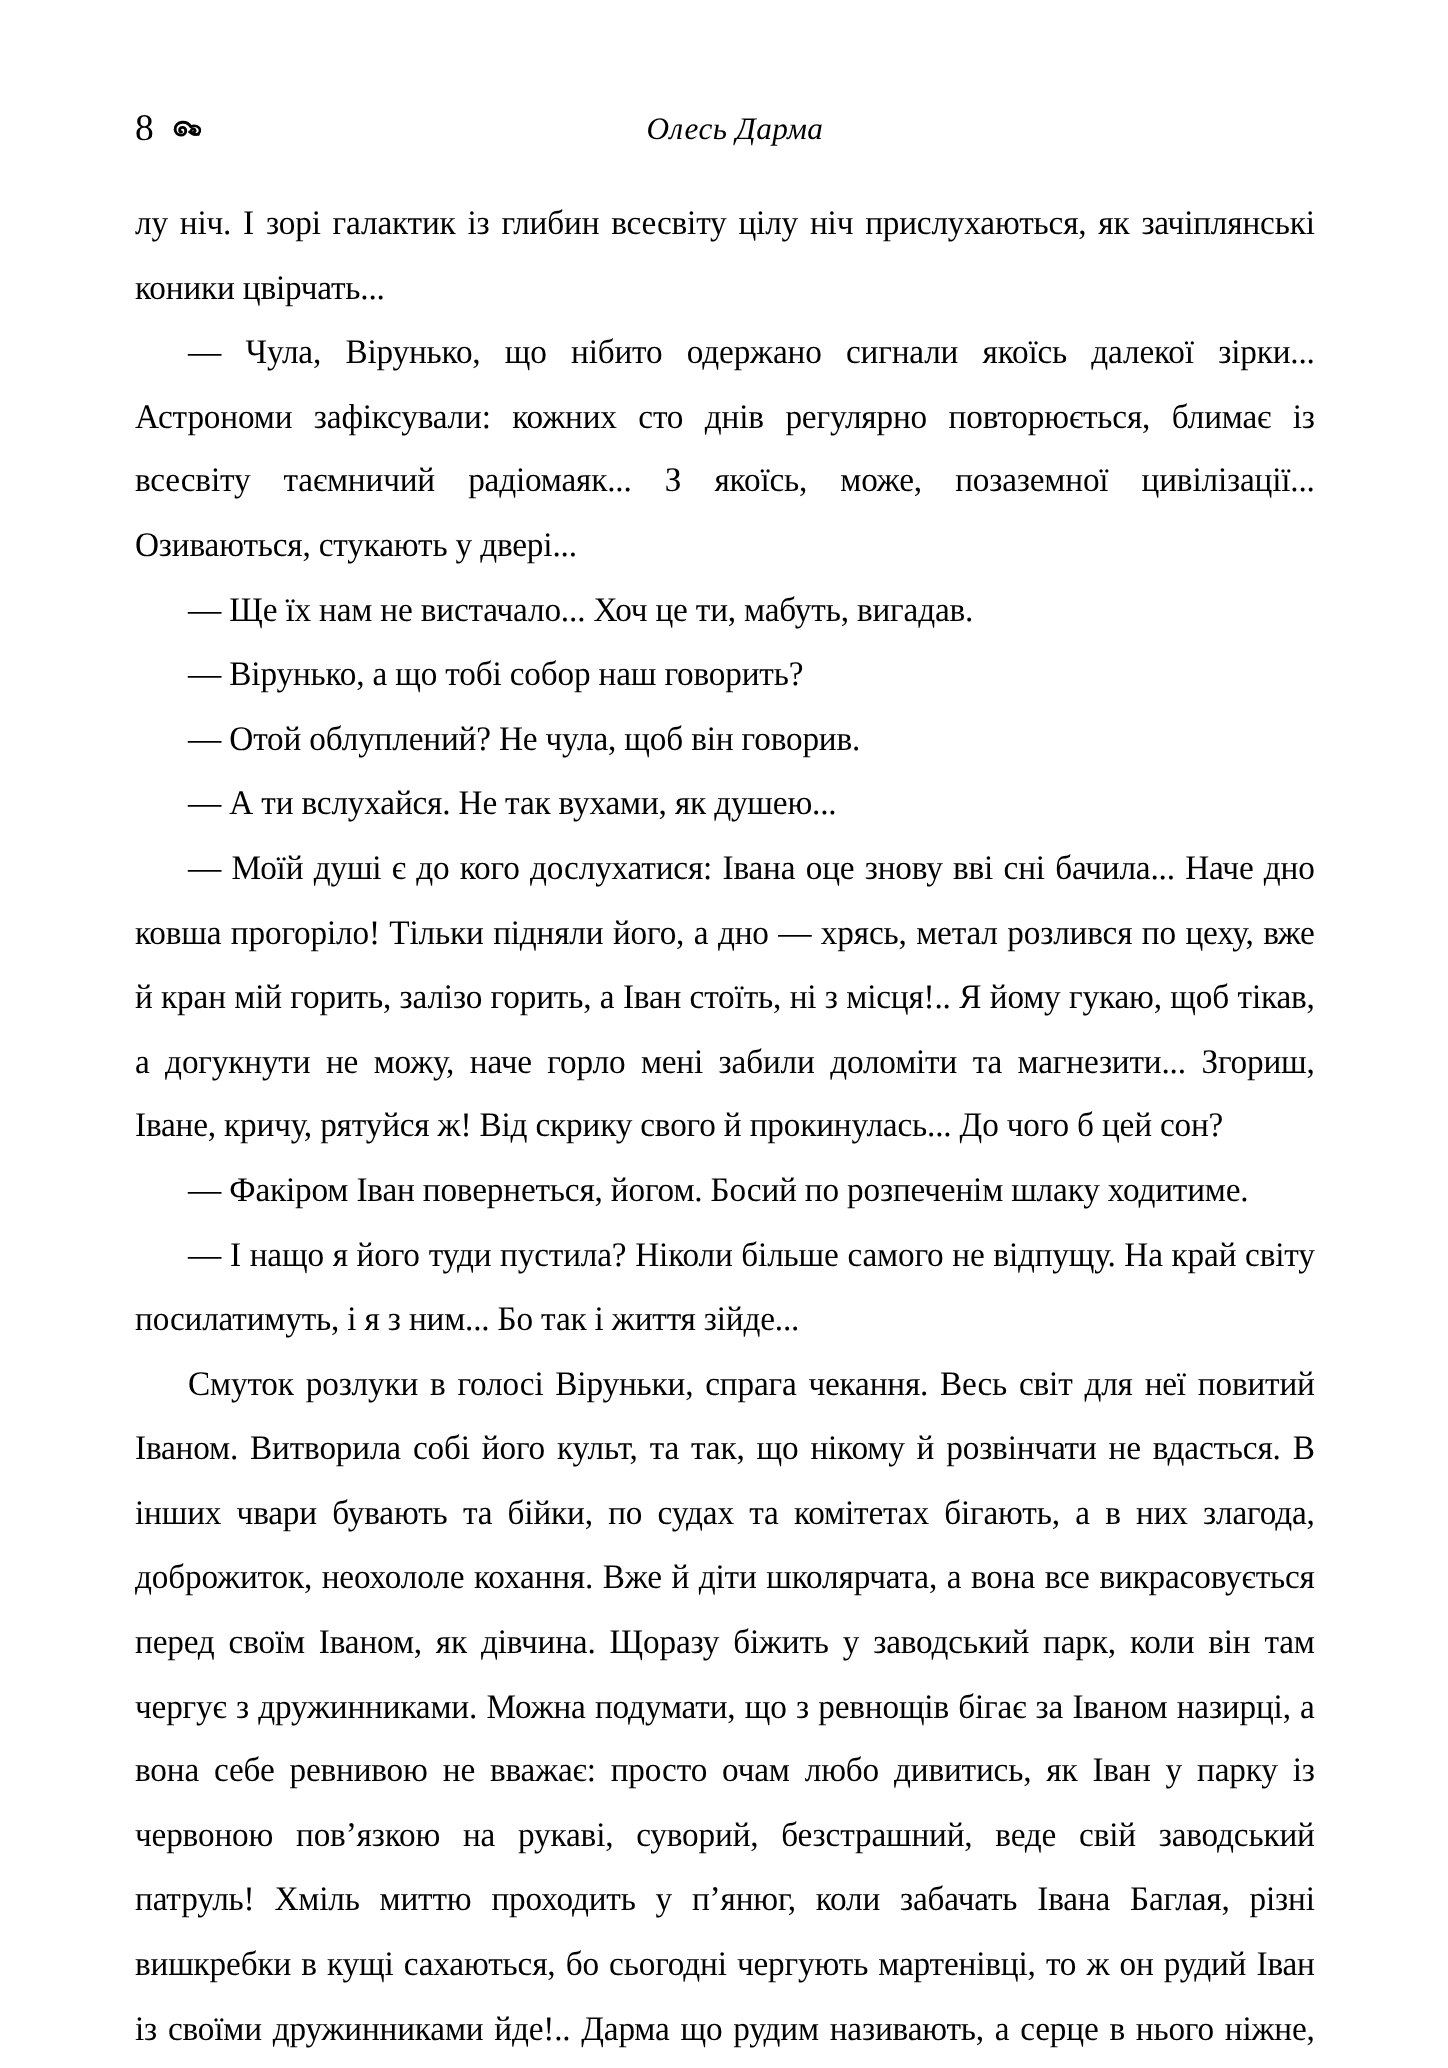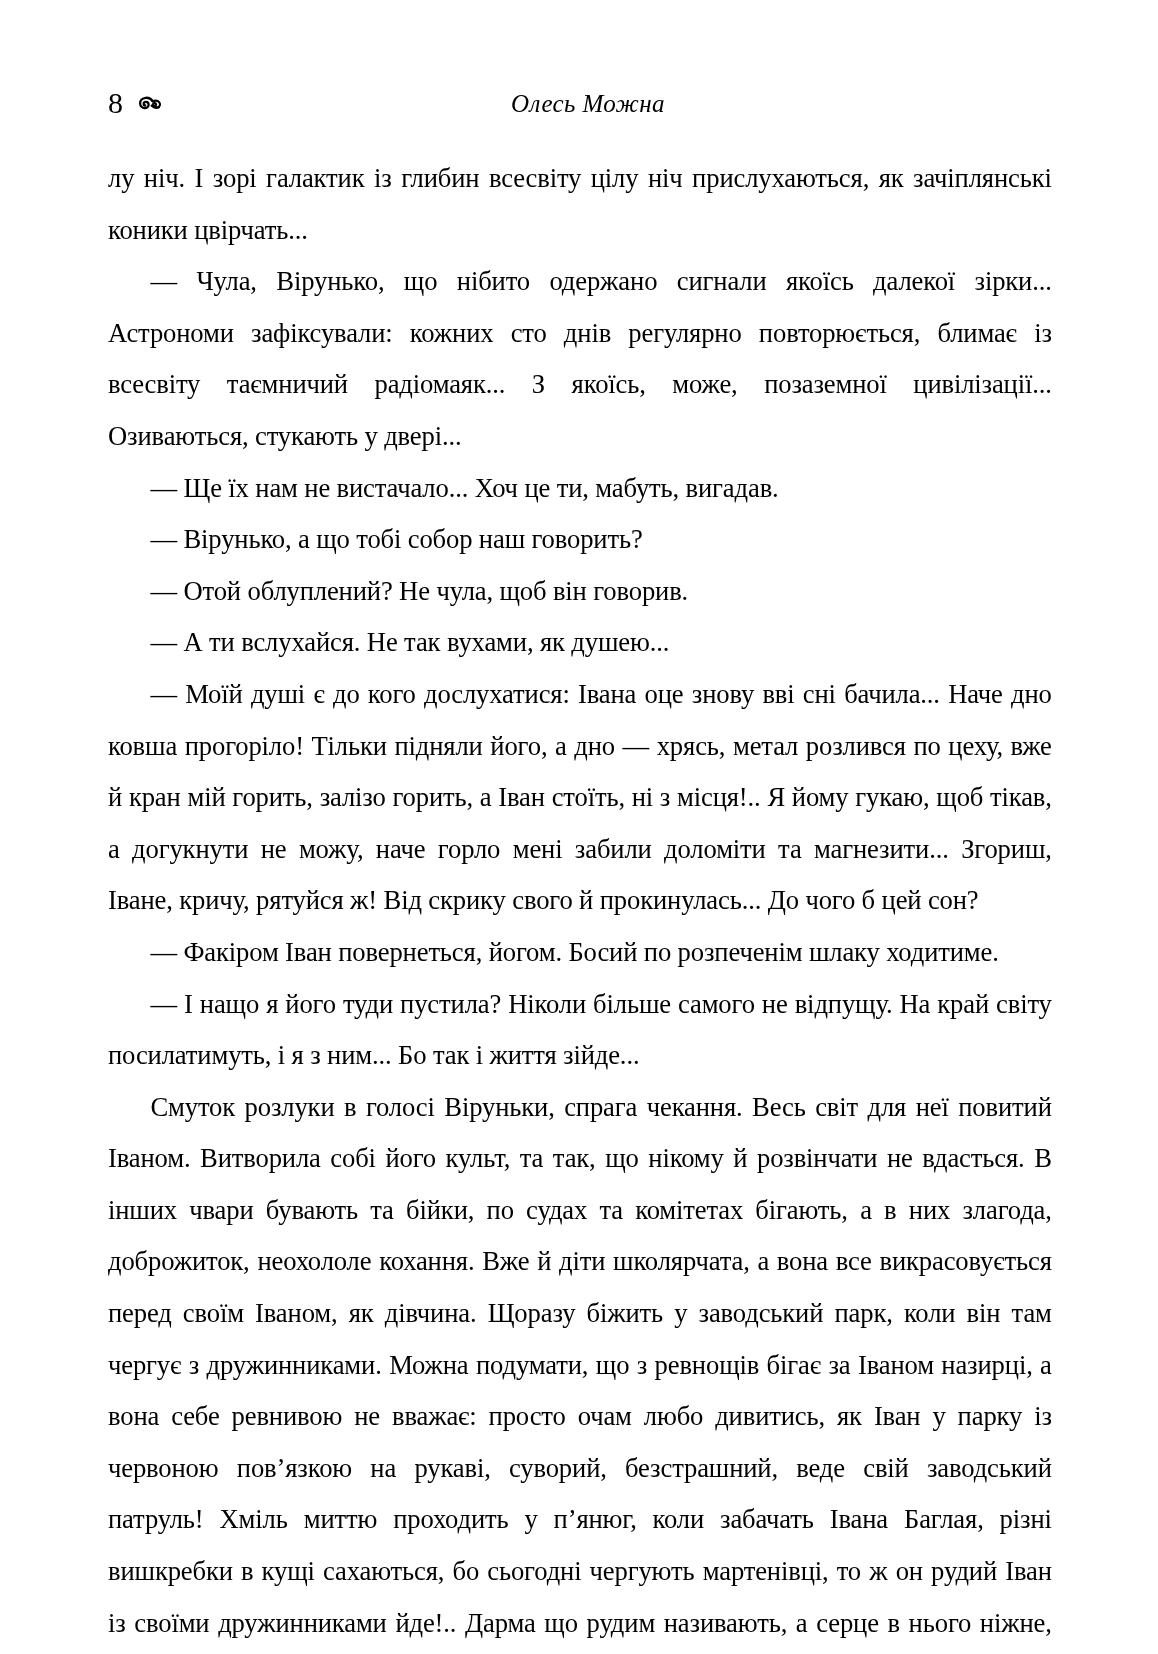--- a/index.html
+++ b/index.html
@@ -106,21 +106,21 @@
       <span class="folio">8</span>
       <span class="folio-ornament">
         <svg width="30" height="24" viewBox="0 0 30 24" aria-hidden="true">
           <path d="M20.5 8.2c2.6-0.9 5.4-0.6 6.8 1.1 1.5 1.9 0.6 4.4-1.9 5.1-2.2 0.6-4.3-0.4-4.6-2.1-0.2-1.3 0.8-2.3 2-2.2 0.9 0.1 1.5 0.8 1.4 1.6-0.1 0.6-0.6 1-1.2 0.9" fill="none" stroke="#000" stroke-width="2.1" stroke-linecap="round"></path>
           <path d="M20.8 8.4c-1.6-2.4-4.3-3.9-7.1-3.6-3.3 0.3-5.7 2.8-5.6 5.7 0.1 2.6 2.1 4.6 4.6 4.6 2.2 0 3.9-1.5 3.9-3.4 0-1.6-1.2-2.8-2.7-2.8-1.2 0-2.2 0.9-2.2 2 0 0.9 0.7 1.6 1.5 1.6" fill="none" stroke="#000" stroke-width="2.3" stroke-linecap="round"></path>
           <path d="M19.6 12.6c1.9 1.7 4.6 2.3 7.2 1.9" fill="none" stroke="#000" stroke-width="2.1" stroke-linecap="round"></path>
         </svg>
       </span>
     </div>
 
-    <div class="head-title">Олесь Можна</div>
+    <div class="head-title">Олесь Дарма</div>
   </div>
 
   <div class="textblock">
     <p class="para noindent">лу ніч. І зорі галактик із глибин всесвіту цілу ніч прислухаються, як зачіплянські коники цвірчать...</p>
     <p class="para indent">— Чула, Вірунько, що нібито одержано сигнали якоїсь далекої зірки... Астрономи зафіксували: кожних сто днів регулярно повторюється, блимає із всесвіту таємничий радіомаяк... З якоїсь, може, позаземної цивілізації... Озиваються, стукають у двері...</p>
     <p class="para indent">— Ще їх нам не вистачало... Хоч це ти, мабуть, вигадав.</p>
     <p class="para indent">— Вірунько, а що тобі собор наш говорить?</p>
     <p class="para indent">— Отой облуплений? Не чула, щоб він говорив.</p>
     <p class="para indent">— А ти вслухайся. Не так вухами, як душею...</p>
     <p class="para indent">— Моїй душі є до кого дослухатися: Івана оце знову вві сні бачила... Наче дно ковша прогоріло! Тільки підняли його, а дно — хрясь, метал розлився по цеху, вже й кран мій горить, залізо горить, а Іван стоїть, ні з місця!.. Я йому гукаю, щоб тікав, а догукнути не можу, наче горло мені забили доломіти та магнезити... Згориш, Іване, кричу, рятуйся ж! Від скрику свого й прокинулась... До чого б цей сон?</p>

